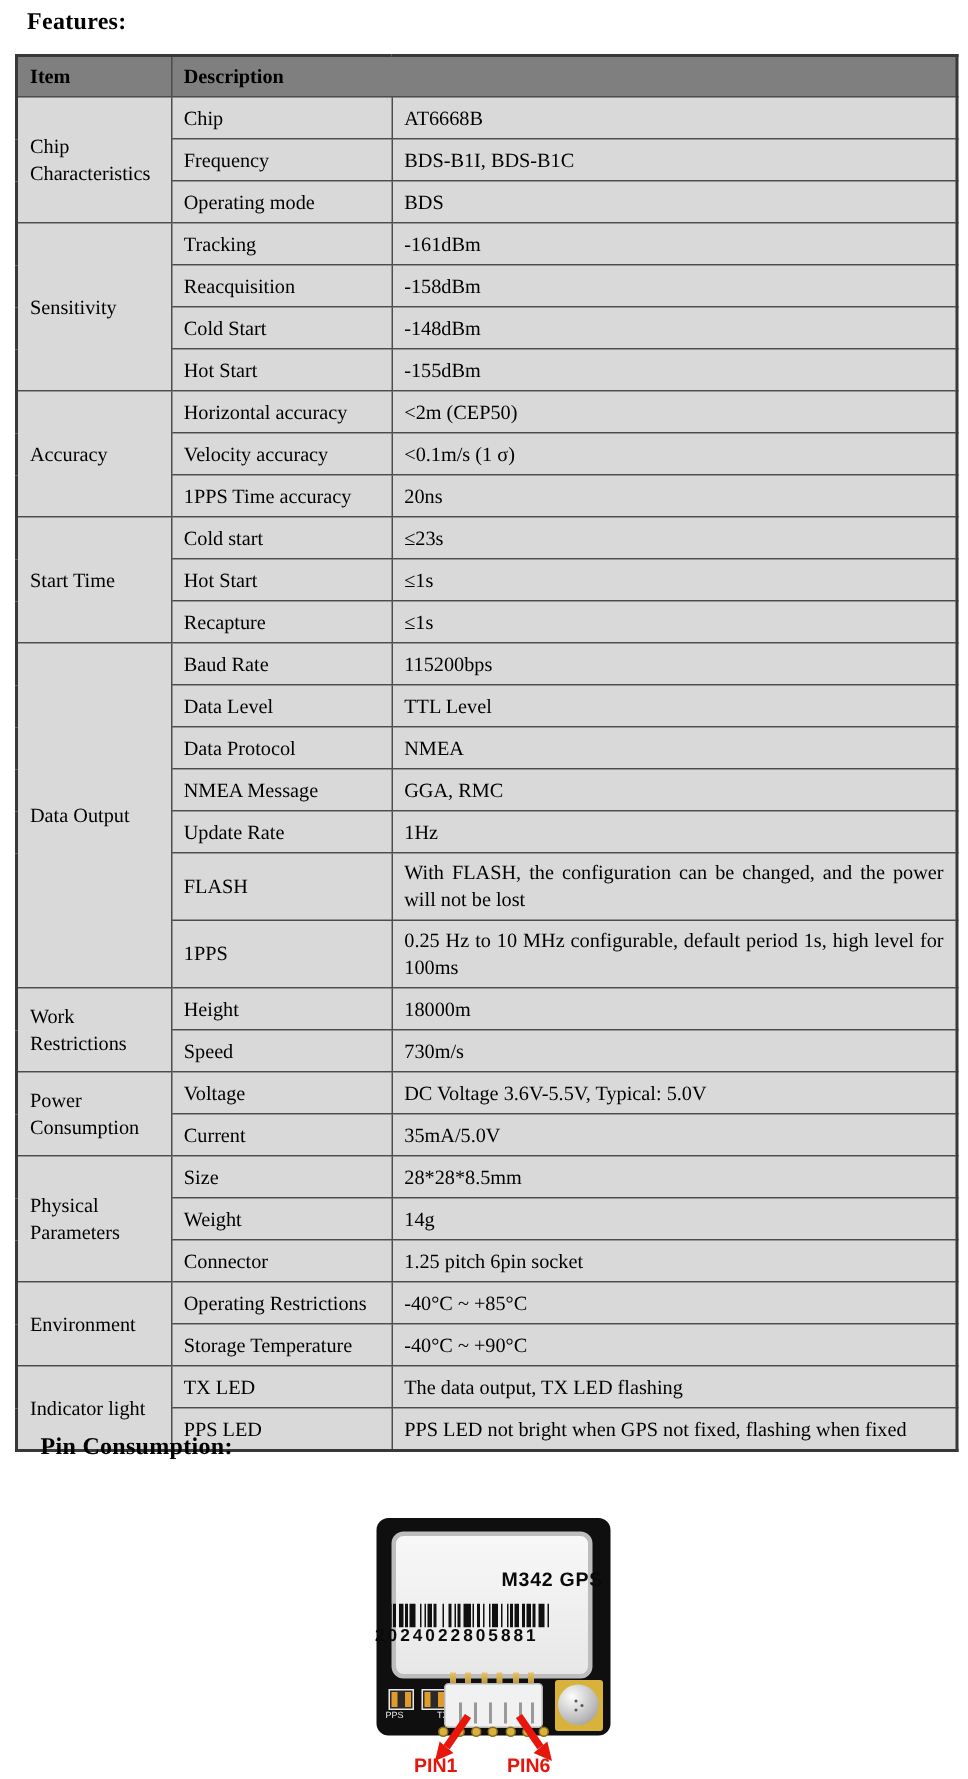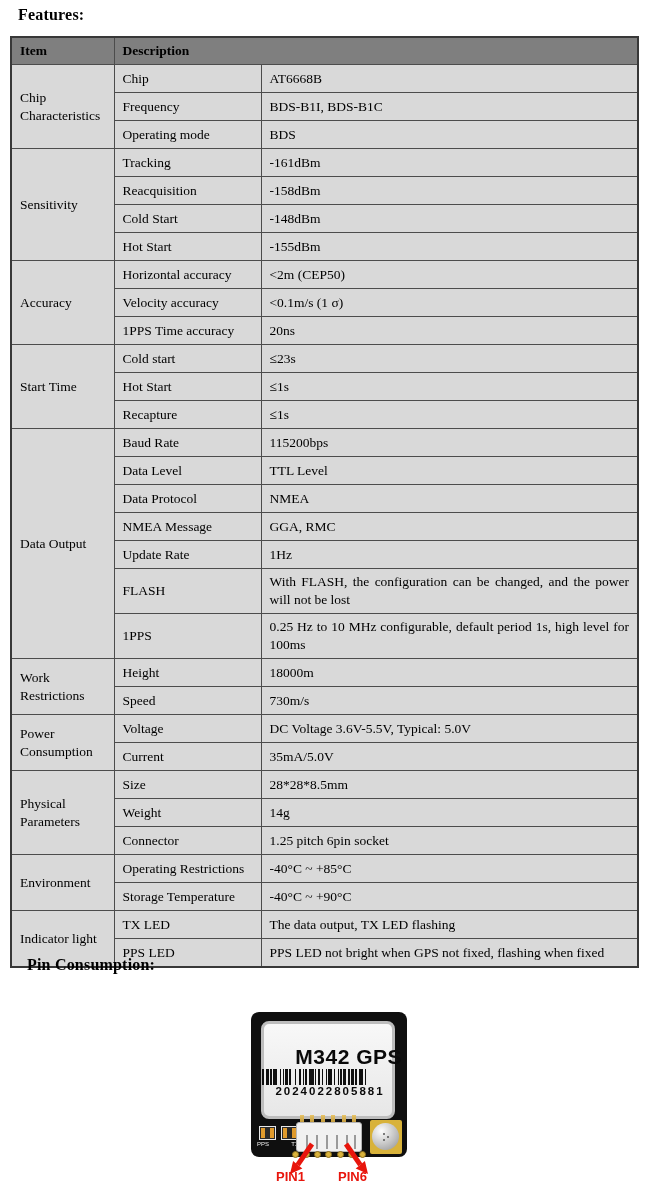--- a/index.html
+++ b/index.html
@@ -19,25 +19,25 @@
   td.item-cell{background:#d9d9d9;}
   td.value-cell.justify{text-align:justify;}
   col.c1{width:103px;} col.c2{width:147px;} col.c3{width:377px;}
 
   
   .module-fig{position:absolute;left:250px;top:1012px;width:160px;height:174px;}
   .board{position:absolute;left:1px;top:0;width:156px;height:145px;background:#0f0f0f;border-radius:8px;}
   .ceramic{position:absolute;left:11px;top:9px;width:128px;height:92px;border:3px solid #bdbdbd;
            border-radius:8px;background:linear-gradient(#f8f8f8,#e7e7e7);}
   .mod-name{position:absolute;right:8px;top:33px;font-family:"Liberation Sans",sans-serif;
-            font-weight:bold;font-size:21px;letter-spacing:.5px;color:#0a0a0a;white-space:nowrap;}
+            font-weight:bold;font-size:13px;letter-spacing:.5px;color:#0a0a0a;white-space:nowrap;}
   .barcode{position:absolute;left:7px;top:57px;width:114px;height:16px;font-size:0;white-space:nowrap;overflow:hidden;}
   .barcode span{display:inline-block;height:100%;}
   .barcode .bar{background:#101010;} .barcode .gap{background:transparent;}
-  .serial{position:absolute;left:0;right:0;top:73px;text-align:center;
+  .serial{position:absolute;left:0;right:0;top:73px;
           font-family:"Liberation Sans",sans-serif;font-weight:bold;font-size:11.5px;letter-spacing:2px;color:#0a0a0a;}
 
   .leds{position:absolute;left:9px;top:114px;display:flex;gap:5px;}
   .led{width:15px;height:12px;border:1px solid #e8e8e8;background:#2a2a2a;position:relative;}
   .led::before,.led::after{content:"";position:absolute;top:1px;bottom:1px;width:4px;background:#e09b2d;}
   .led::before{left:1px;} .led::after{right:1px;}
   .led-caption{position:absolute;left:7px;top:129px;width:42px;display:flex;justify-content:space-between;
           font-family:"Liberation Sans",sans-serif;font-size:6px;color:#eee;}
 
   .connector{position:absolute;left:46px;top:110px;width:64px;height:28px;background:#f1f1f1;

